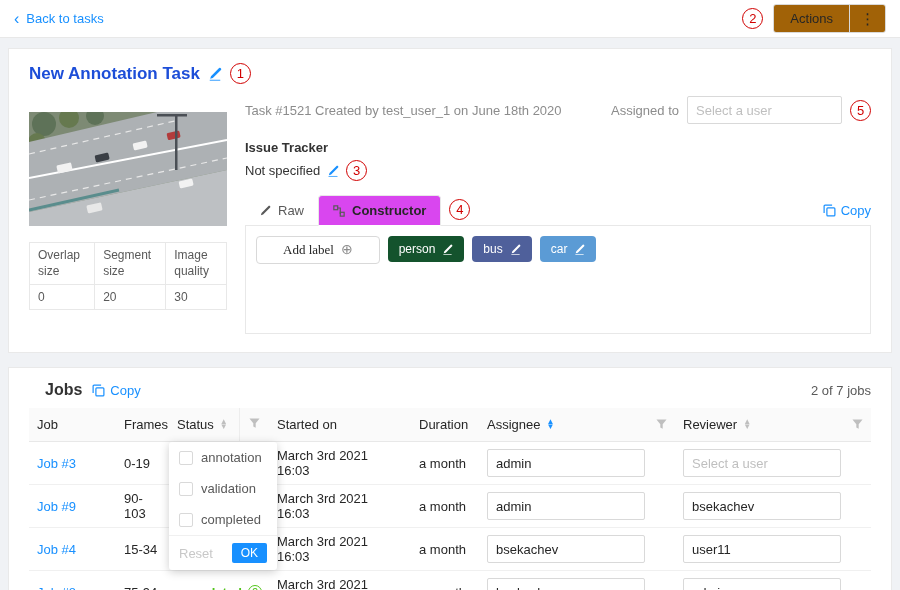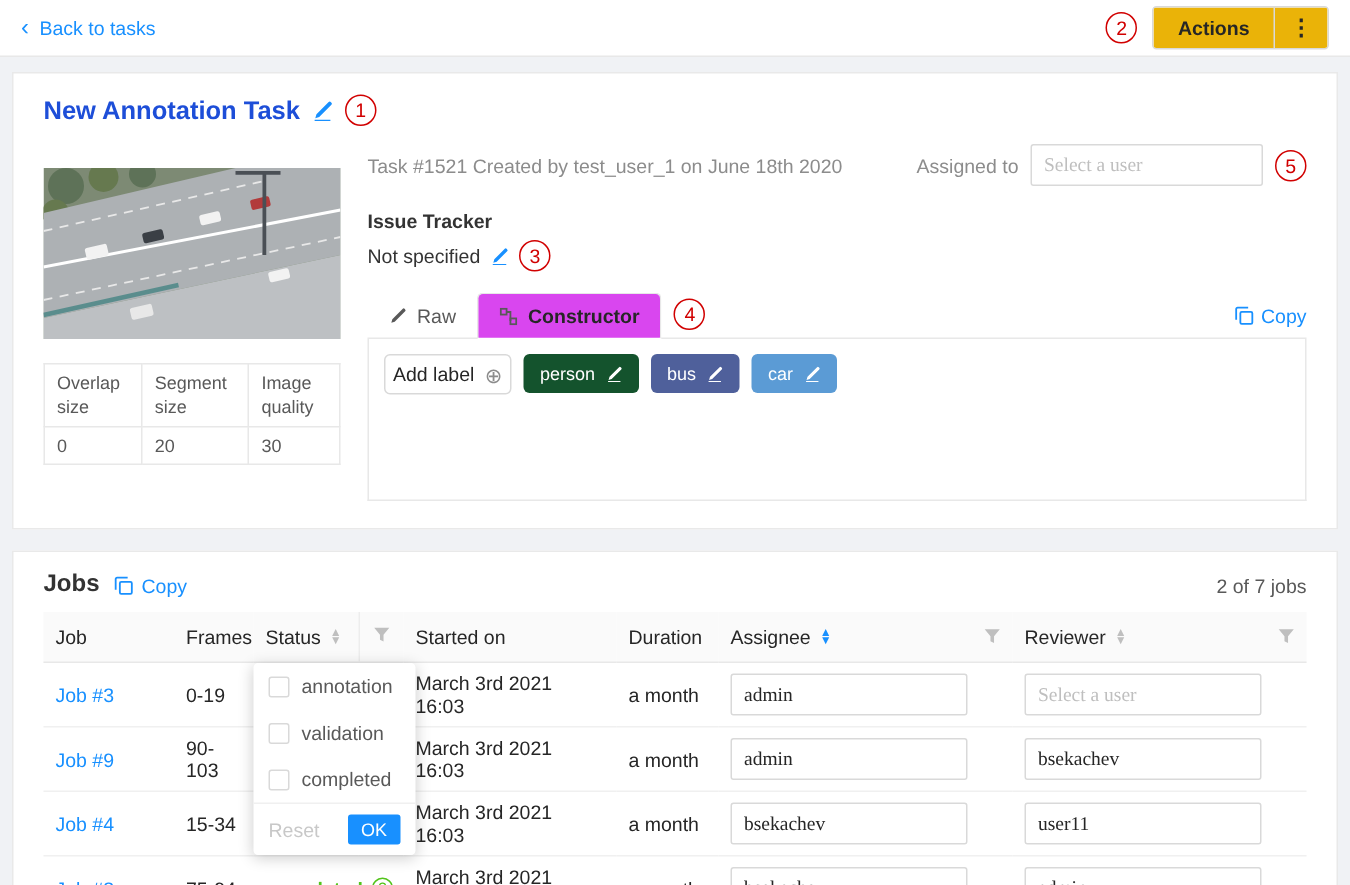--- a/index.html
+++ b/index.html
@@ -13,21 +13,21 @@
   
   .topbar {
     height:38px; background:#fff; border-bottom:1px solid #e8e8e8;
     display:flex; align-items:center; justify-content:space-between;
     padding:0 14px;
   }
   .back-link { color:#1890ff; display:flex; align-items:center; gap:7px; cursor:pointer; text-decoration:none; font-size:13px; }
   .back-chevron { font-size:16px; line-height:1; }
   .topbar-right { display:flex; align-items:center; gap:10px; }
   .actions-group { display:flex; border:1px solid #d9d9d9; border-radius:3px; background:#fff; overflow:hidden; }
-  .actions-btn, .dots-btn { background:#eab308; border:none; font-family:inherit; font-size:13px; color:#262626; cursor:pointer;font-weight:bold; }
+  .actions-btn, .dots-btn { background:#a16207; border:none; font-family:inherit; font-size:13px; color:#262626; cursor:pointer; }
   .actions-btn { padding:6px 16px; border-right:1px solid #d9d9d9; }
   .dots-btn { padding:6px 10px; font-size:15px; line-height:1; }
   .circle-num {
     display:inline-flex; align-items:center; justify-content:center;
     width:21px; height:21px; flex:none;
     border:1.7px solid #d10000; border-radius:50%;
     color:#d10000; font-size:13px; background:transparent;
   }
   
   .card { background:#fff; border:1px solid #e9e9e9; margin:10px 8px 0; }
@@ -40,21 +40,21 @@
   .preview-frame { width:198px; height:114px; display:block; }
   .params-table { border-collapse:collapse; margin-top:16px; width:198px; font-size:12px; color:#595959; }
   .params-table th, .params-table td { border:1px solid #e8e8e8; padding:5px 8px; text-align:left; font-weight:normal; background:#fff; }
   .params-table th { line-height:1.3; }
   .right-col { flex:1; min-width:0; }
   .meta-row { display:flex; align-items:center; color:#8c8c8c; font-size:13px; }
   .meta-text { flex:1; }
   .assigned-label { margin:0 8px 0 12px; color:#8c8c8c; }
   .user-input {
     width:155px; height:28px; border:1px solid #d9d9d9; border-radius:2px;
-    padding:0 8px; font-size:13px; font-family:Liberation Serif, serif; color:#262626; background:#fff;
+    padding:0 8px; font-size:13px; font-family:Liberation Sans, sans-serif; color:#262626; background:#fff;
   }
   .user-input::placeholder { color:#bfbfbf; }
   .meta-row .circle-num { margin-left:8px; }
   .issue-label { font-weight:bold; font-size:13px; margin-top:16px; color:#333; }
   .issue-value-row { display:flex; align-items:center; gap:7px; margin-top:5px; font-size:13px; color:#333; }
   
   .tabs-row { display:flex; align-items:flex-end; margin-top:14px; border-bottom:1px solid #e8e8e8; }
   .tab {
     padding:7px 14px; font-size:13px; color:#595959; cursor:pointer;
     display:flex; align-items:center; gap:7px; background:transparent;
@@ -65,33 +65,33 @@
   }
   .tabs-row .circle-num { margin:0 0 5px 8px; }
   .copy-link { margin-left:auto; color:#1890ff; display:flex; align-items:center; gap:5px; padding-bottom:7px; cursor:pointer; font-size:13px; }
   .tab-content {
     border:1px solid #e8e8e8; border-top:none;
     padding:10px; height:108px;
     display:flex; gap:8px; align-items:flex-start;
   }
   .add-label-btn {
     background:#fff; border:1px solid #d9d9d9; border-radius:4px;
-    padding:5px 5px; font-size:13px; font-family:Liberation Sans, sans-serif; color:#262626;
+    padding:5px 26px; font-size:13px; font-family:Liberation Serif, serif; color:#262626;
     display:flex; align-items:center; gap:7px; cursor:pointer;
   }
   .plus-circle { color:#8c8c8c; font-size:14px; line-height:1; }
   .chip {
     border-radius:4px; padding:6px 11px; font-size:12px; color:#fff;
     display:flex; align-items:center; gap:7px; cursor:pointer;
   }
   .chip .edit-pencil { color:#fff; }
   
   .jobs-card { padding:10px 20px 18px; margin-top:14px; position:relative; min-height:238px; }
   .jobs-header { display:flex; align-items:center; gap:10px; padding:3px 0 9px; }
-  .jobs-title { font-size:16px; font-weight:bold; color:#333; }
+  .jobs-title { font-size:16px; font-weight:bold; color:#333;margin-left:16px; }
   .jobs-copy { color:#1890ff; display:flex; align-items:center; gap:5px; cursor:pointer; }
   .jobs-count { margin-left:auto; color:#595959; }
   .jobs-table { width:100%; border-collapse:collapse; font-size:13px; table-layout:fixed; }
   .jobs-table th {
     background:#fafafa; border-bottom:1px solid #e8e8e8;
     padding:9px 8px; text-align:left; font-weight:normal; color:#262626;
   }
   .jobs-table td { padding:6px 8px; border-bottom:1px solid #f0f0f0; height:40px; color:#262626; }
   .th-flex { display:flex; align-items:center; }
   .sorter { display:inline-flex; flex-direction:column; margin-left:6px; color:#bfbfbf; line-height:0.62; font-size:8px; }

